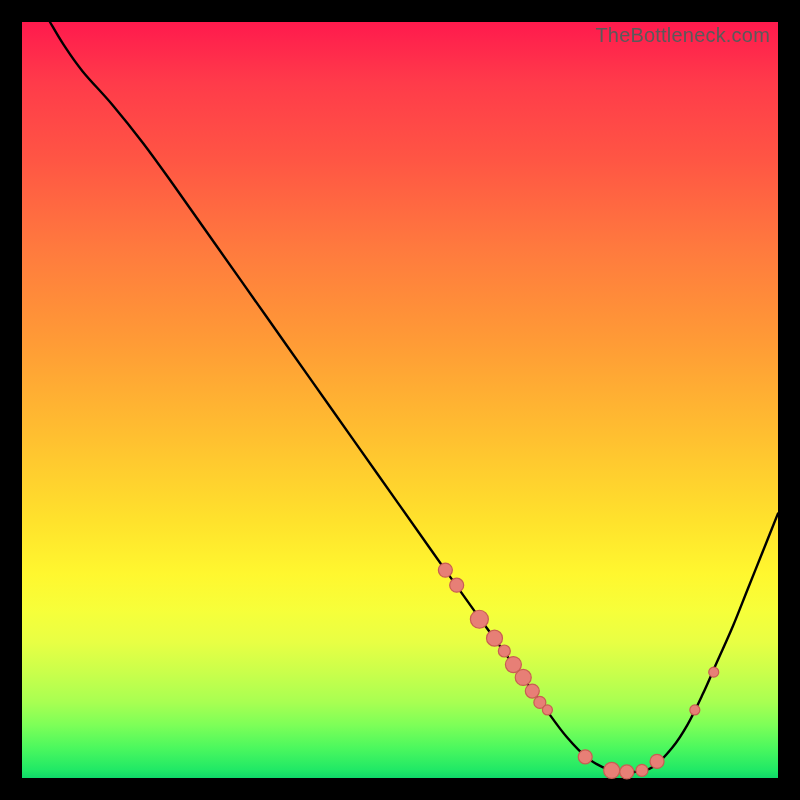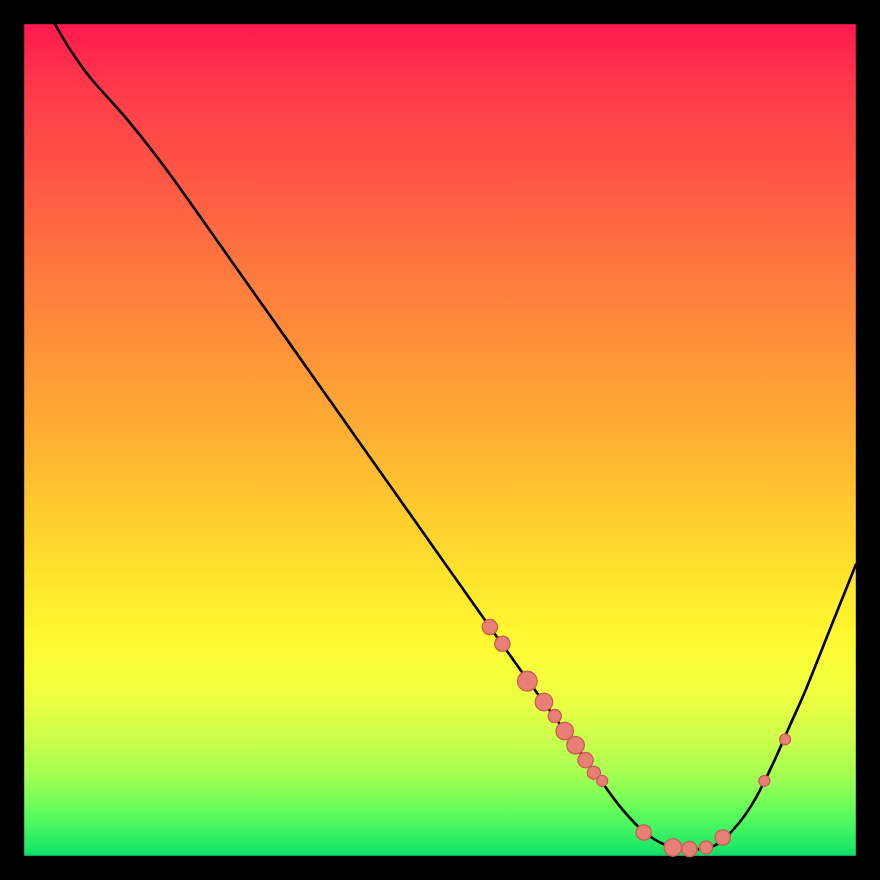--- a/index.html
+++ b/index.html
@@ -71,20 +71,21 @@
     fill: #e77f76;
     stroke: #c95d53;
     stroke-width: 1.2;
   }
 </style>
 </head>
 <body>
 
 <div class="frame">
   <div class="plot-area">
+    <div class="watermark">TheBottleneck.com</div>
     <svg class="curve" viewBox="0 0 756 756">
       <path id="curve-path" class="curve-path" d="M 27.97 0.00 C 30.42 4.08, 35.73 13.83, 41.58 22.68 C 47.43 31.53, 51.63 38.25, 60.48 49.14 C 69.33 60.03, 79.83 70.23, 90.72 83.16 C 101.61 96.09, 110.07 106.67, 120.96 120.96 C 131.85 135.25, 137.59 143.49, 151.20 162.54 C 164.81 181.59, 180.23 203.67, 196.56 226.80 C 212.89 249.93, 225.59 267.93, 241.92 291.06 C 258.25 314.19, 270.95 332.19, 287.28 355.32 C 303.61 378.45, 316.31 396.45, 332.64 419.58 C 348.97 442.71, 361.67 460.71, 378.00 483.84 C 394.33 506.97, 408.39 527.01, 423.36 548.10 C 438.33 569.19, 448.91 584.01, 461.16 601.02 C 473.41 618.03, 480.51 627.63, 491.40 642.60 C 502.29 657.57, 512.11 671.25, 521.64 684.18 C 531.17 697.11, 536.16 704.89, 544.32 714.42 C 552.48 723.95, 558.84 730.98, 567.00 737.10 C 575.16 743.22, 581.52 746.13, 589.68 748.44 C 597.84 750.75, 604.88 750.63, 612.36 749.95 C 619.84 749.27, 624.46 749.01, 631.26 744.66 C 638.06 740.31, 644.04 733.24, 650.16 725.76 C 656.28 718.28, 659.84 712.61, 665.28 703.08 C 670.72 693.55, 674.96 684.41, 680.40 672.84 C 685.84 661.27, 690.08 651.07, 695.52 638.82 C 700.96 626.57, 705.20 617.73, 710.64 604.80 C 716.08 591.87, 720.32 580.61, 725.76 567.00 C 731.20 553.39, 735.44 542.81, 740.88 529.20 C 746.32 515.59, 753.28 498.20, 756.00 491.40"></path>
       <g id="markers-group">
           <circle cx="423.36" cy="548.10" r="7" class="marker"></circle>
           <circle cx="434.70" cy="563.22" r="7" class="marker"></circle>
           <circle cx="457.38" cy="597.24" r="9" class="marker"></circle>
           <circle cx="472.50" cy="616.14" r="8" class="marker"></circle>
           <circle cx="482.33" cy="628.99" r="6" class="marker"></circle>
           <circle cx="491.40" cy="642.60" r="8" class="marker"></circle>
           <circle cx="501.23" cy="655.45" r="8" class="marker"></circle>

